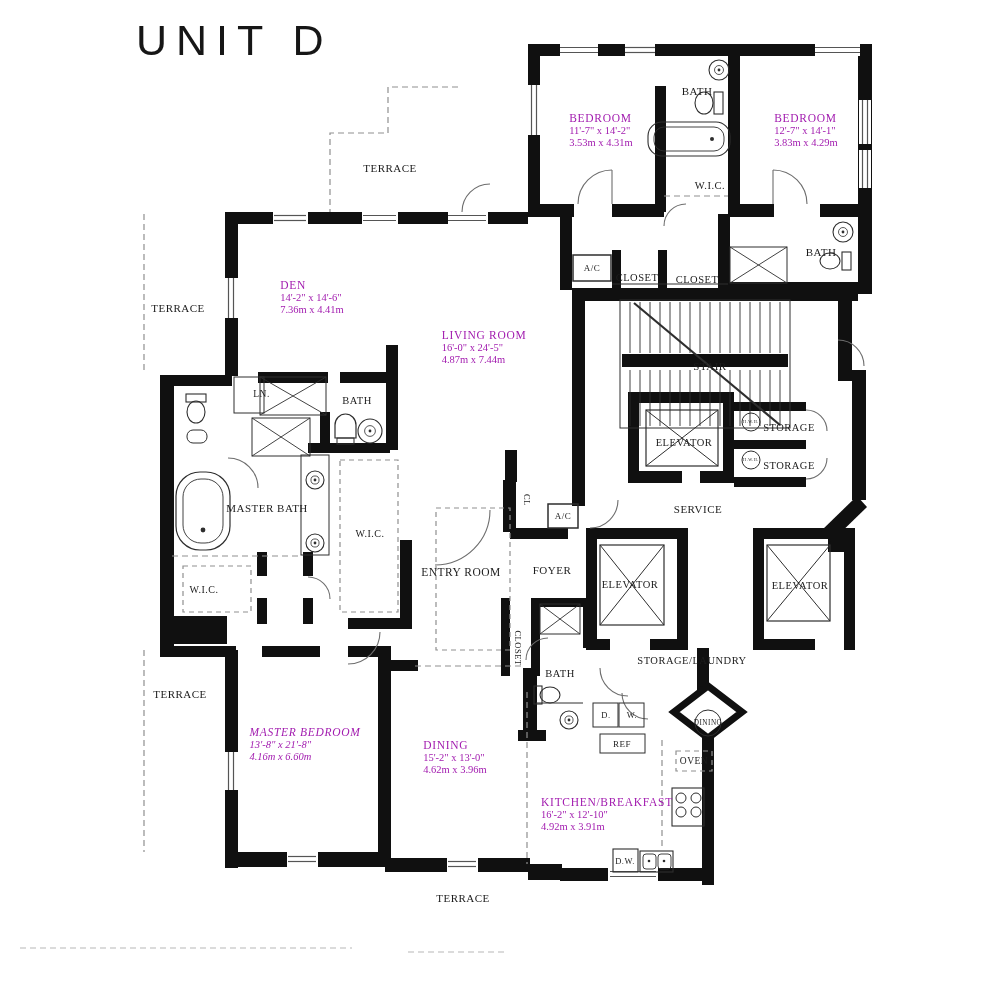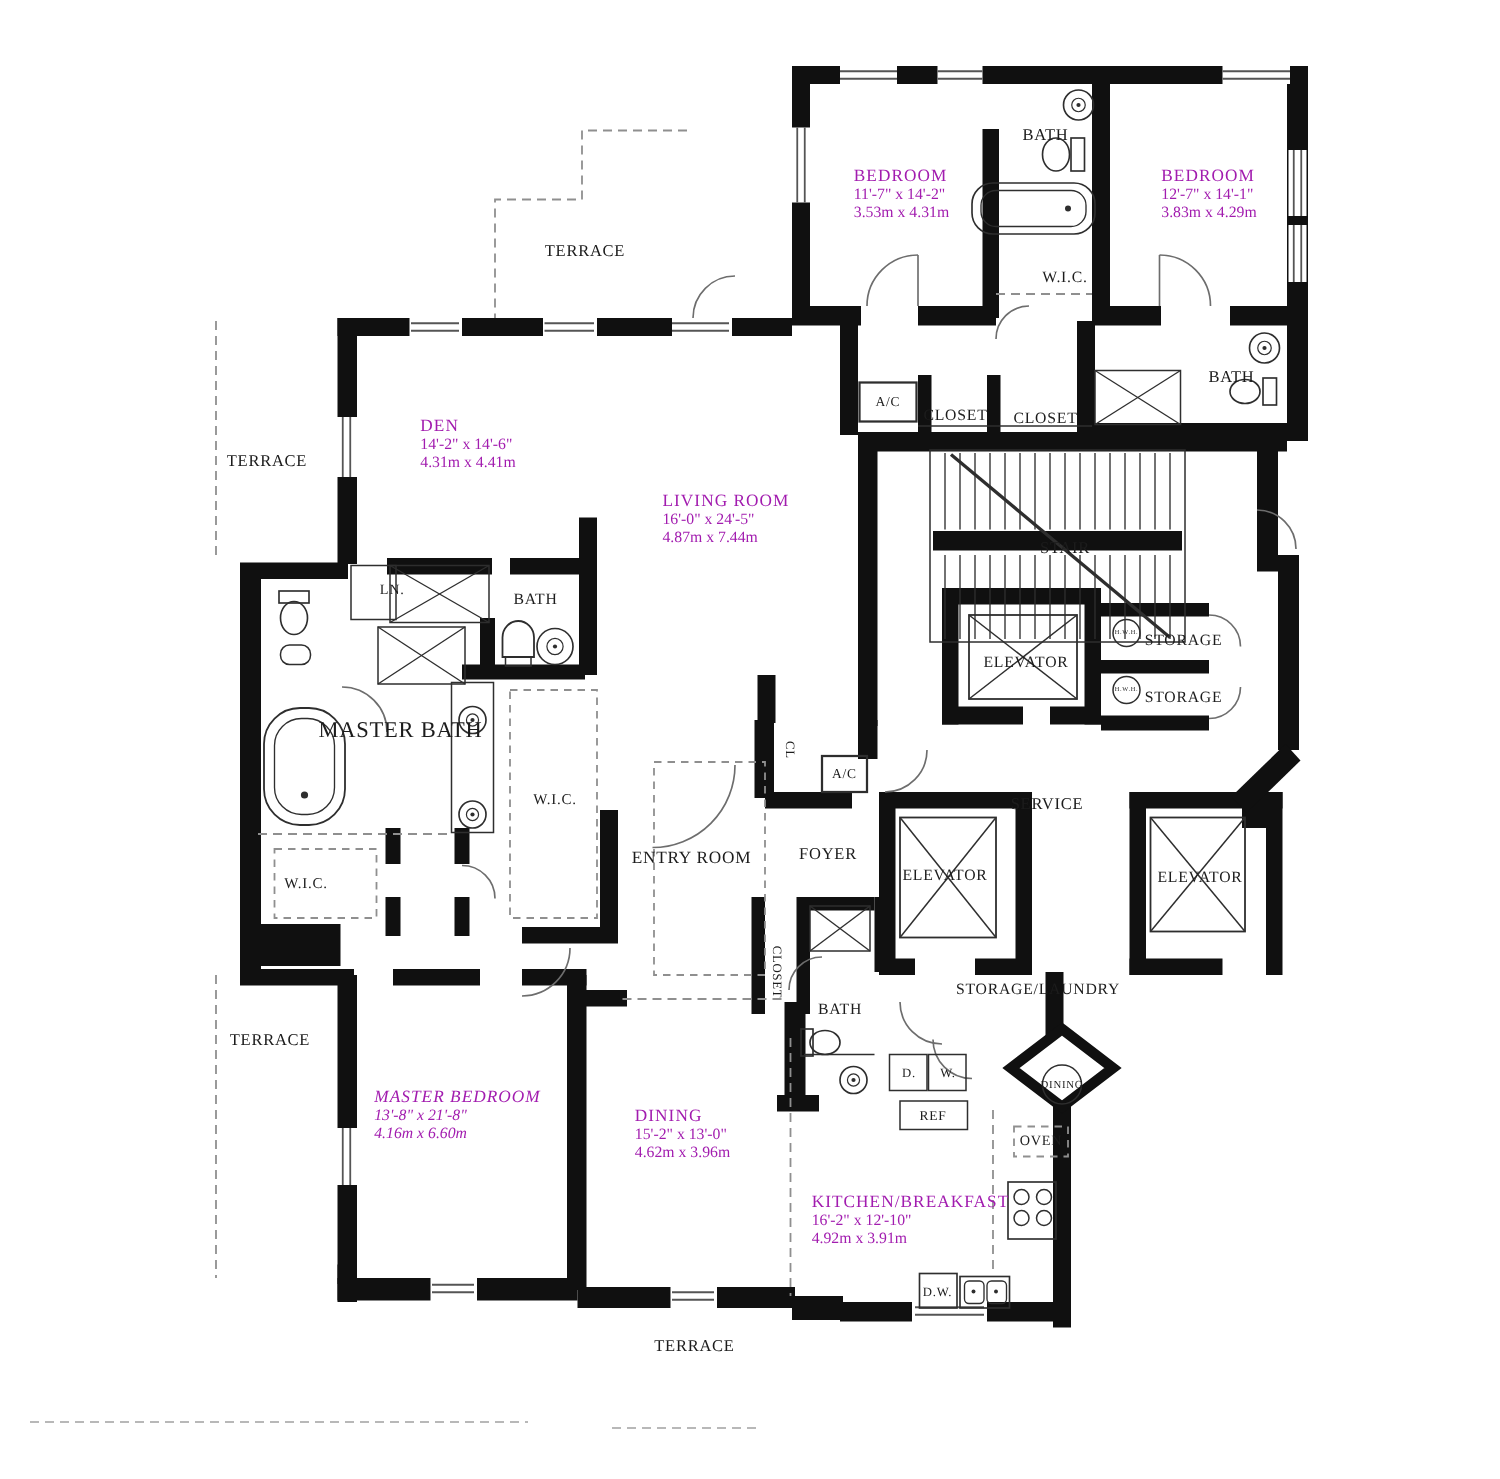--- a/index.html
+++ b/index.html
@@ -13,20 +13,21 @@
   .lbl.rot{transform:translate(-50%,-50%) rotate(90deg);}
   .room{position:absolute;transform:translate(-50%,-50%);text-align:left;color:#a21caf;
         white-space:nowrap;}
   .room .nm{font-size:11.5px;letter-spacing:0.7px;line-height:13px;}
   .room .dm{font-size:10.5px;line-height:12px;}
 </style>
 </head>
 <body>
 
 <div id="stage">
+  <div class="title">UNIT D</div>
   <svg id="plan-svg" width="1000" height="986">
       <g>
         <rect x="528" y="44" width="344" height="12" fill="#101010"></rect>
         <rect x="528" y="44" width="12" height="172" fill="#101010"></rect>
         <rect x="858" y="44" width="14" height="250" fill="#101010"></rect>
         <rect x="655" y="86" width="11" height="126" fill="#101010"></rect>
         <rect x="728" y="54" width="12" height="158" fill="#101010"></rect>
         <rect x="528" y="204" width="46" height="13" fill="#101010"></rect>
         <rect x="612" y="204" width="52" height="13" fill="#101010"></rect>
         <rect x="728" y="204" width="46" height="13" fill="#101010"></rect>
@@ -385,24 +386,24 @@
       <div class="lbl" style="left: 821px; top: 252px; font-size: 11px;">BATH</div>
       <div class="lbl" style="left: 592px; top: 268px; font-size: 9px;">A/C</div>
       <div class="lbl" style="left: 637px; top: 278px; font-size: 10.5px;">CLOSET</div>
       <div class="lbl" style="left: 697px; top: 280px; font-size: 10.5px;">CLOSET</div>
       <div class="lbl" style="left: 710px; top: 366px; font-size: 11px;">STAIR</div>
       <div class="lbl" style="left: 684px; top: 443px; font-size: 10.5px;">ELEVATOR</div>
       <div class="lbl" style="left: 751px; top: 422px; font-size: 4.2px;">H.W.H.</div>
       <div class="lbl" style="left: 751px; top: 460px; font-size: 4.2px;">H.W.H.</div>
       <div class="lbl" style="left: 789px; top: 428px; font-size: 10.5px;">STORAGE</div>
       <div class="lbl" style="left: 789px; top: 466px; font-size: 10.5px;">STORAGE</div>
-      <div class="lbl" style="left: 698px; top: 537px; font-size: 11px;">SERVICE</div>
+      <div class="lbl" style="left: 698px; top: 509px; font-size: 11px;">SERVICE</div>
       <div class="lbl" style="left: 250px; top: 395px; font-size: 9.5px; padding-left: 23px;">LN.</div>
       <div class="lbl" style="left: 357px; top: 401px; font-size: 10.5px;">BATH</div>
-      <div class="lbl" style="left: 267px; top: 488px; font-size: 15px;">MASTER BATH</div>
+      <div class="lbl" style="left: 267px; top: 508px; font-size: 11px;">MASTER BATH</div>
       <div class="lbl" style="left: 370px; top: 534px; font-size: 10px;">W.I.C.</div>
       <div class="lbl" style="left: 204px; top: 590px; font-size: 10px;">W.I.C.</div>
       <div class="lbl" style="left: 461px; top: 573px; font-size: 11.5px;">ENTRY ROOM</div>
       <div class="lbl rot" style="left: 527px; top: 500px; font-size: 8.5px;">CL</div>
       <div class="lbl" style="left: 563px; top: 516px; font-size: 9px;">A/C</div>
       <div class="lbl" style="left: 552px; top: 570px; font-size: 11px;">FOYER</div>
       <div class="lbl" style="left: 630px; top: 585px; font-size: 10.5px;">ELEVATOR</div>
       <div class="lbl" style="left: 800px; top: 586px; font-size: 10.5px;">ELEVATOR</div>
       <div class="lbl rot" style="left: 518px; top: 648px; font-size: 8.5px;">CLOSET</div>
       <div class="lbl" style="left: 560px; top: 674px; font-size: 10.5px;">BATH</div>
@@ -419,21 +420,21 @@
         <div class="dm">3.53m x 4.31m</div>
       </div>
       <div class="room" style="left: 806px; top: 130px;">
         <div class="nm">BEDROOM</div>
         <div class="dm">12'-7" x 14'-1"</div>
         <div class="dm">3.83m x 4.29m</div>
       </div>
       <div class="room" style="left: 312px; top: 297px;">
         <div class="nm">DEN</div>
         <div class="dm">14'-2" x 14'-6"</div>
-        <div class="dm">4.31m x 4.41m</div>
+        <div class="dm">7.36m x 4.41m</div>
       </div>
       <div class="room" style="left: 484px; top: 347px;">
         <div class="nm">LIVING ROOM</div>
         <div class="dm">16'-0" x 24'-5"</div>
         <div class="dm">4.87m x 7.44m</div>
       </div>
       <div class="room" style="left: 305px; top: 744px; font-style: italic;">
         <div class="nm">MASTER BEDROOM</div>
         <div class="dm">13'-8" x 21'-8"</div>
         <div class="dm">4.16m x 6.60m</div>

